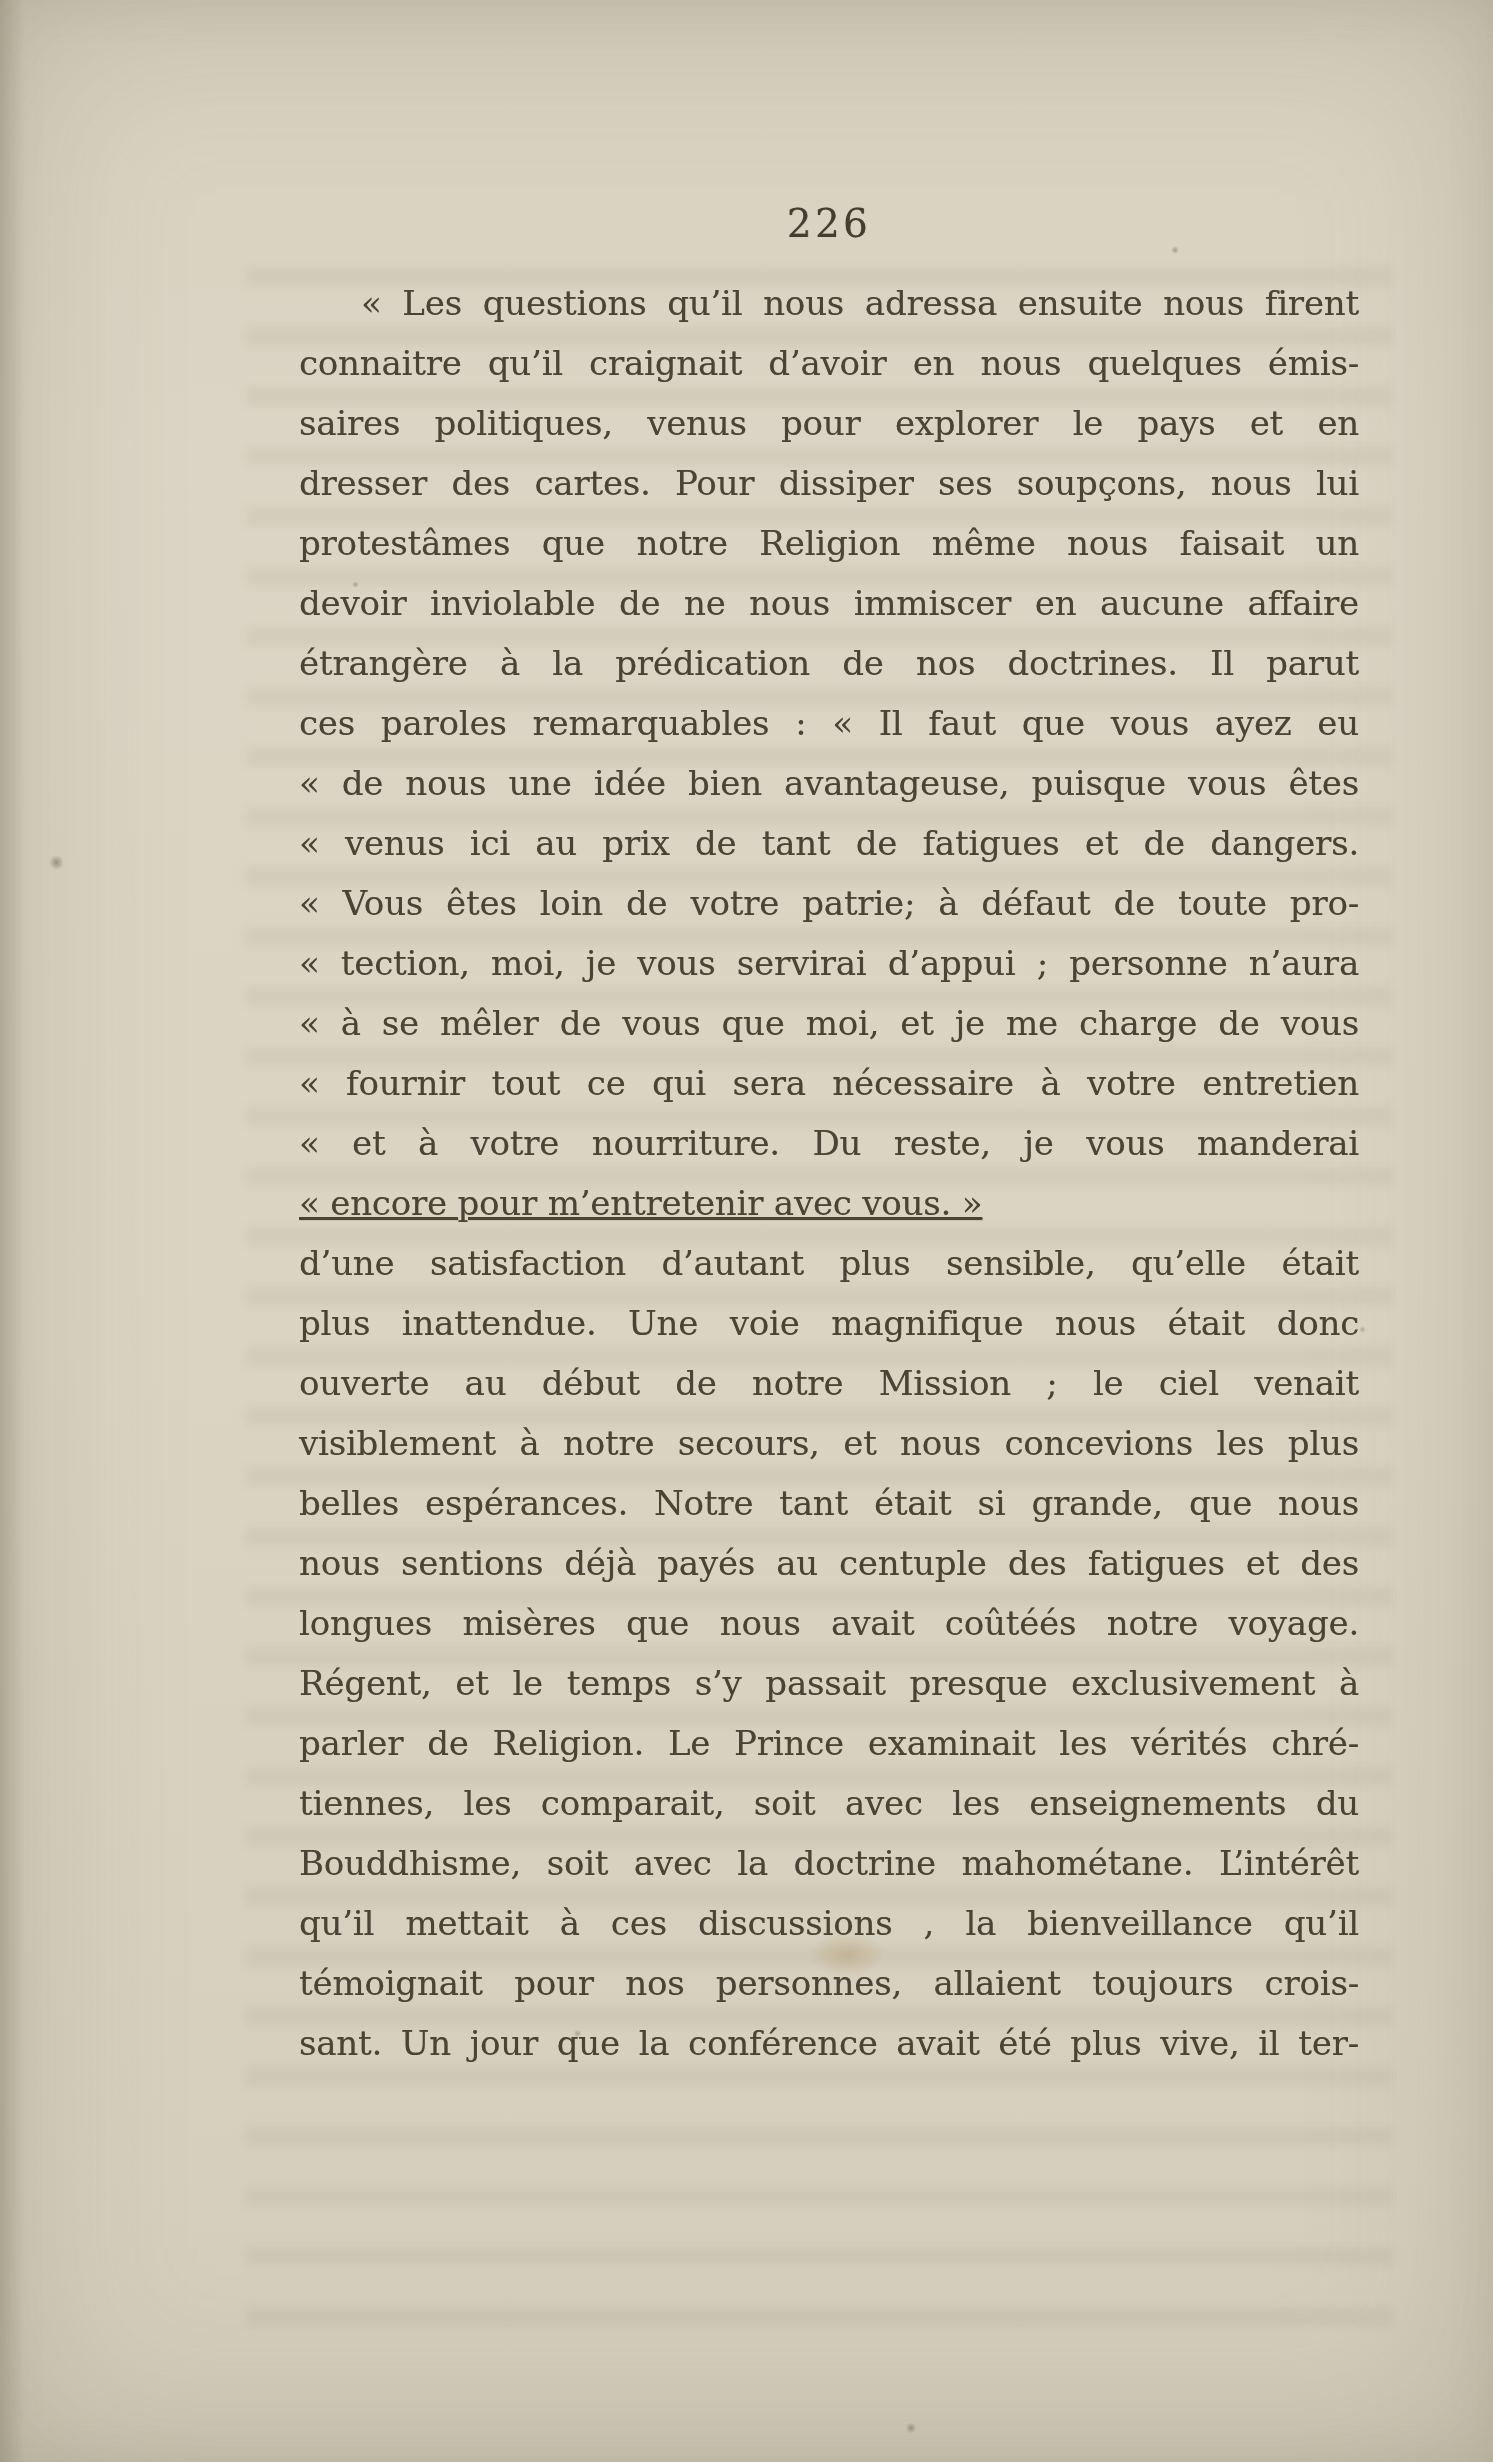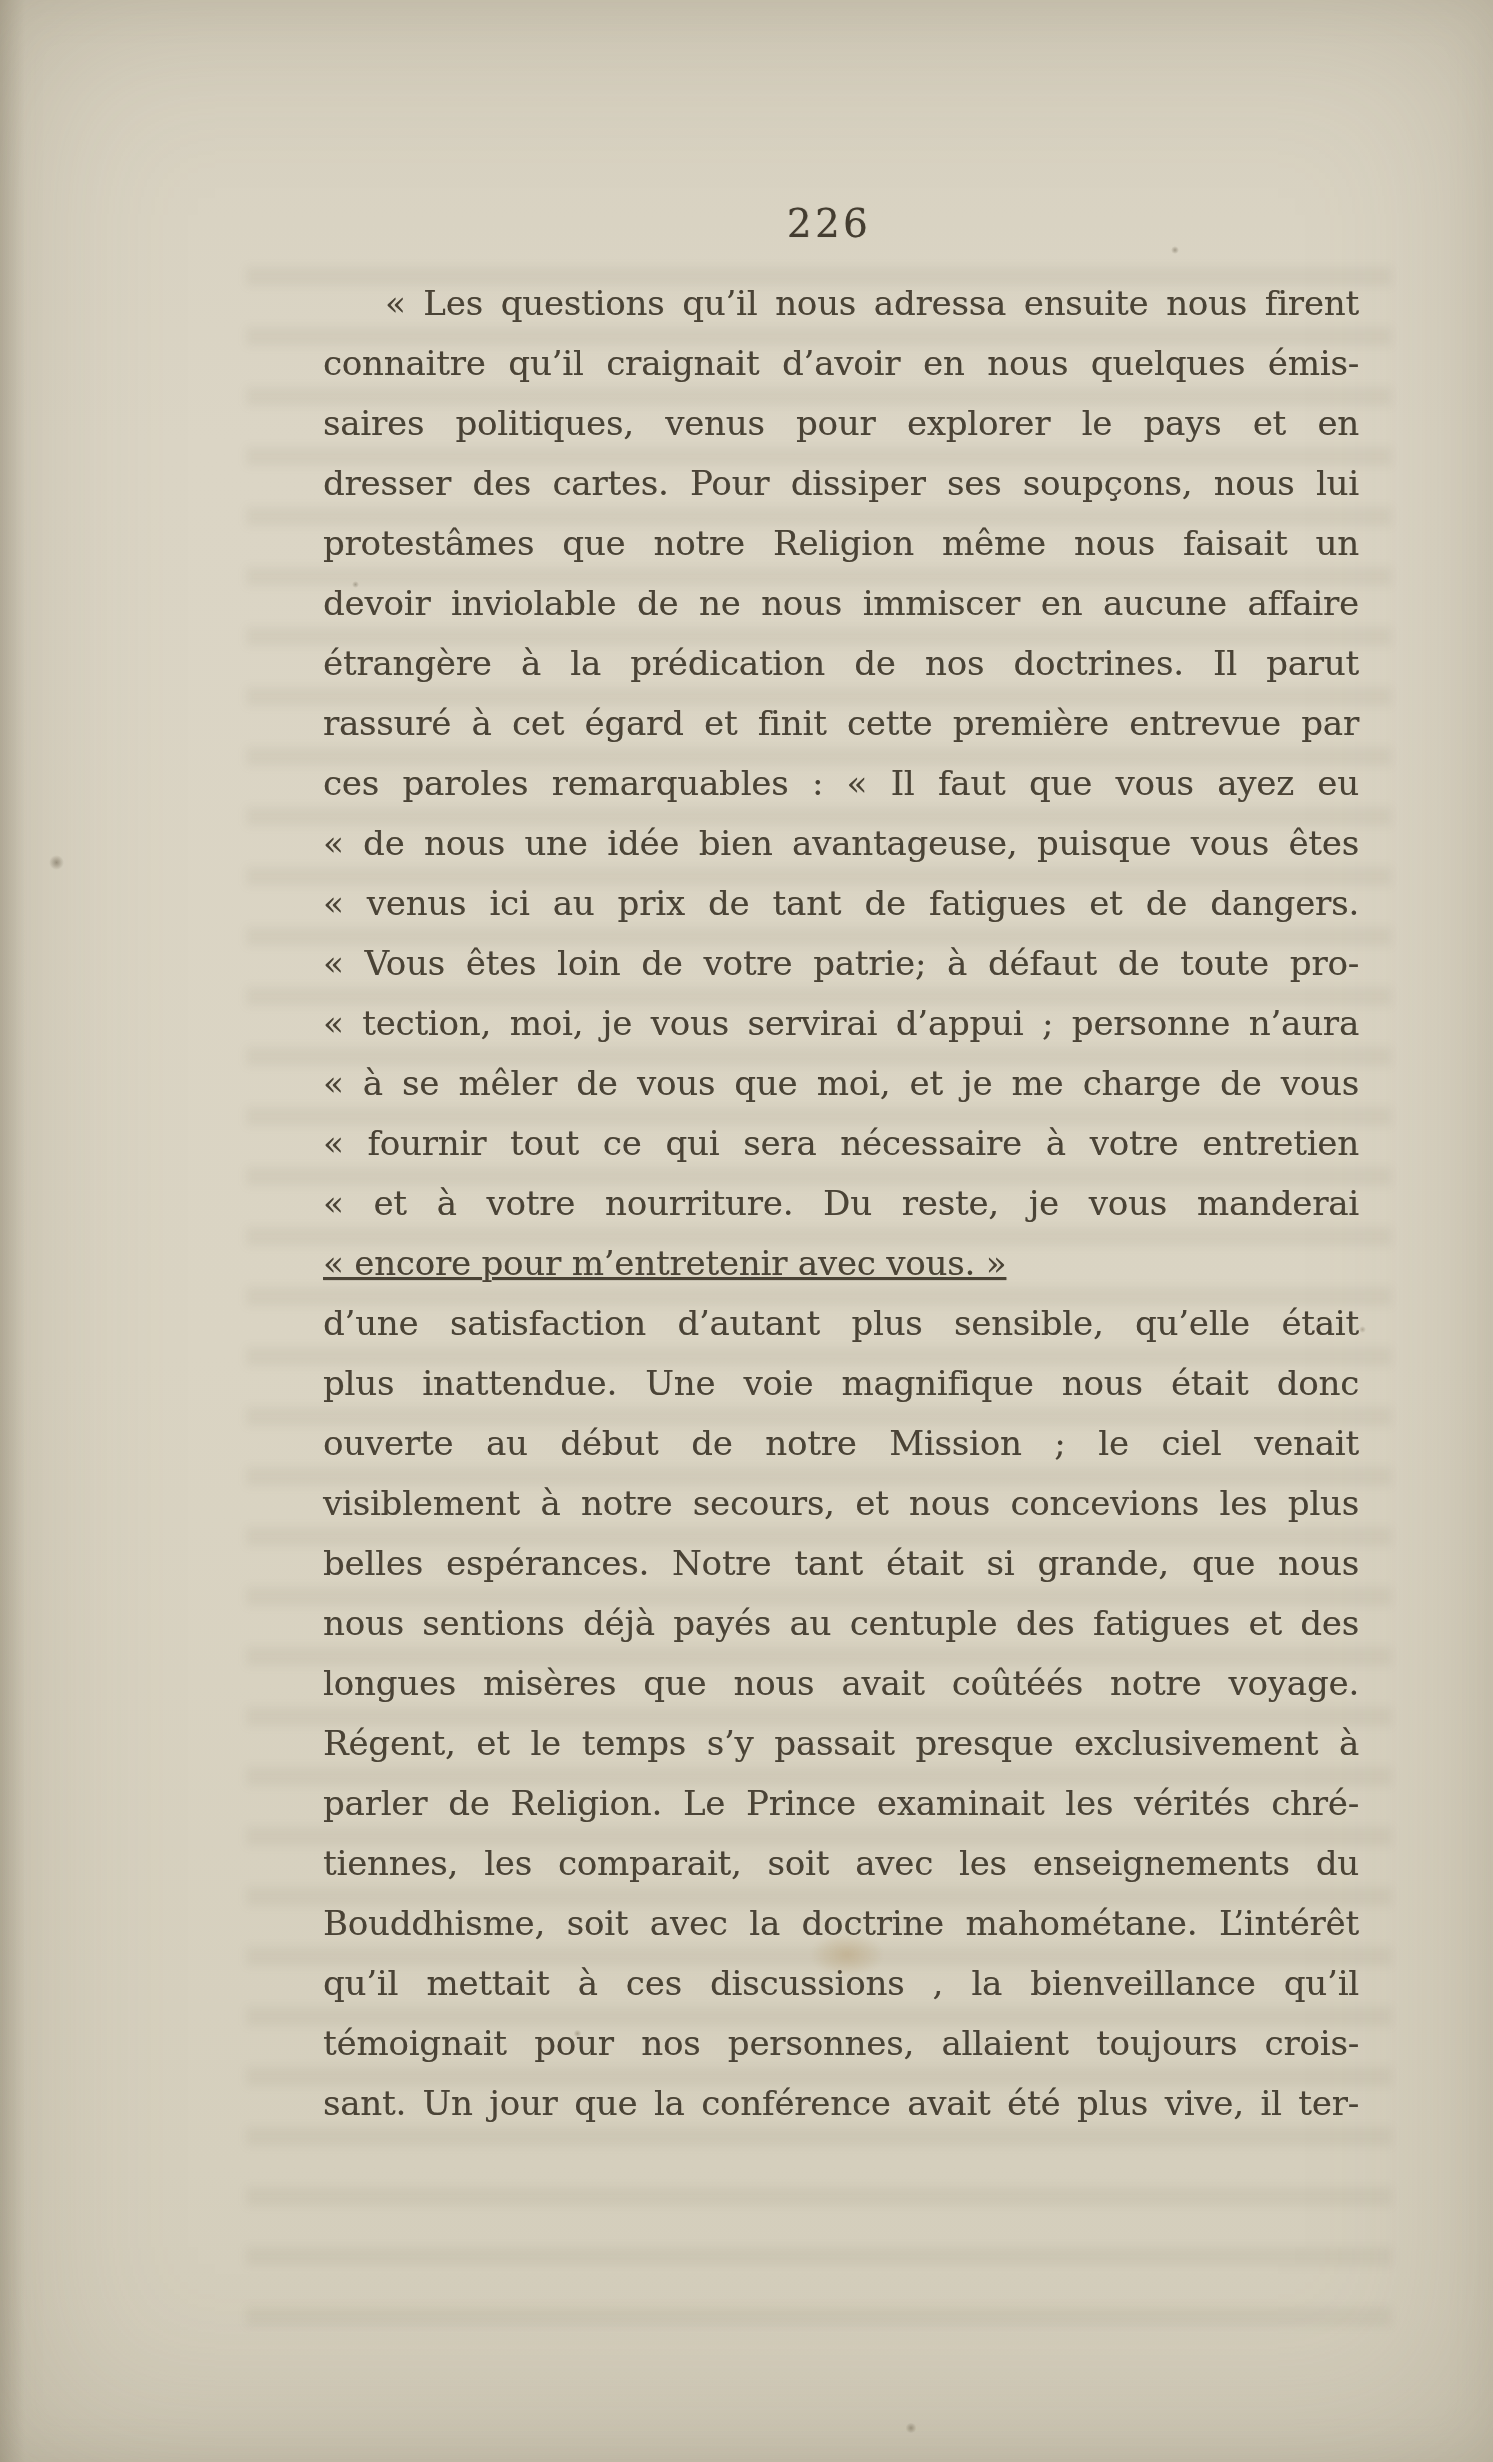--- a/index.html
+++ b/index.html
@@ -77,21 +77,20 @@
     font-size: 34px;
     line-height: 60px;
     letter-spacing: -0.2px;
     color: #4a4336;
     text-shadow: 0.2px 0.3px 0.6px rgba(60,52,40,0.40);
   }
   .line {
     text-align: justify;
     text-align-last: justify;
     white-space: normal;
-    margin-left: 24px;
   }
   .line.indent { text-indent: 62px; }
   .line.pl { text-align: left; text-align-last: left; text-decoration: underline; }
 </style>
 </head>
 <body>
 
 <div class="scan">
 
   <div class="bleed"></div>
@@ -99,21 +98,20 @@
   <div class="page-number">226</div>
 
   <div class="text-block">
     <div class="line indent">« Les questions qu’il nous adressa ensuite nous firent</div>
     <div class="line">connaitre qu’il craignait d’avoir en nous quelques émis-</div>
     <div class="line">saires politiques, venus pour explorer le pays et en</div>
     <div class="line">dresser des cartes. Pour dissiper ses soupçons, nous lui</div>
     <div class="line">protestâmes que notre Religion même nous faisait un</div>
     <div class="line">devoir inviolable de ne nous immiscer en aucune affaire</div>
     <div class="line">étrangère à la prédication de nos doctrines. Il parut</div>
-    <div class="line">rassuré à cet égard et finit cette première entrevue par</div>
     <div class="line">ces paroles remarquables : « Il faut que vous ayez eu</div>
     <div class="line">« de nous une idée bien avantageuse, puisque vous êtes</div>
     <div class="line">« venus ici au prix de tant de fatigues et de dangers.</div>
     <div class="line">« Vous êtes loin de votre patrie; à défaut de toute pro-</div>
     <div class="line">« tection, moi, je vous servirai d’appui ; personne n’aura</div>
     <div class="line">« à se mêler de vous que moi, et je me charge de vous</div>
     <div class="line">« fournir tout ce qui sera nécessaire à votre entretien</div>
     <div class="line">« et à votre nourriture. Du reste, je vous manderai</div>
     <div class="line pl">« encore pour m’entretenir avec vous. »</div>
     <div class="line">d’une satisfaction d’autant plus sensible, qu’elle était</div>

